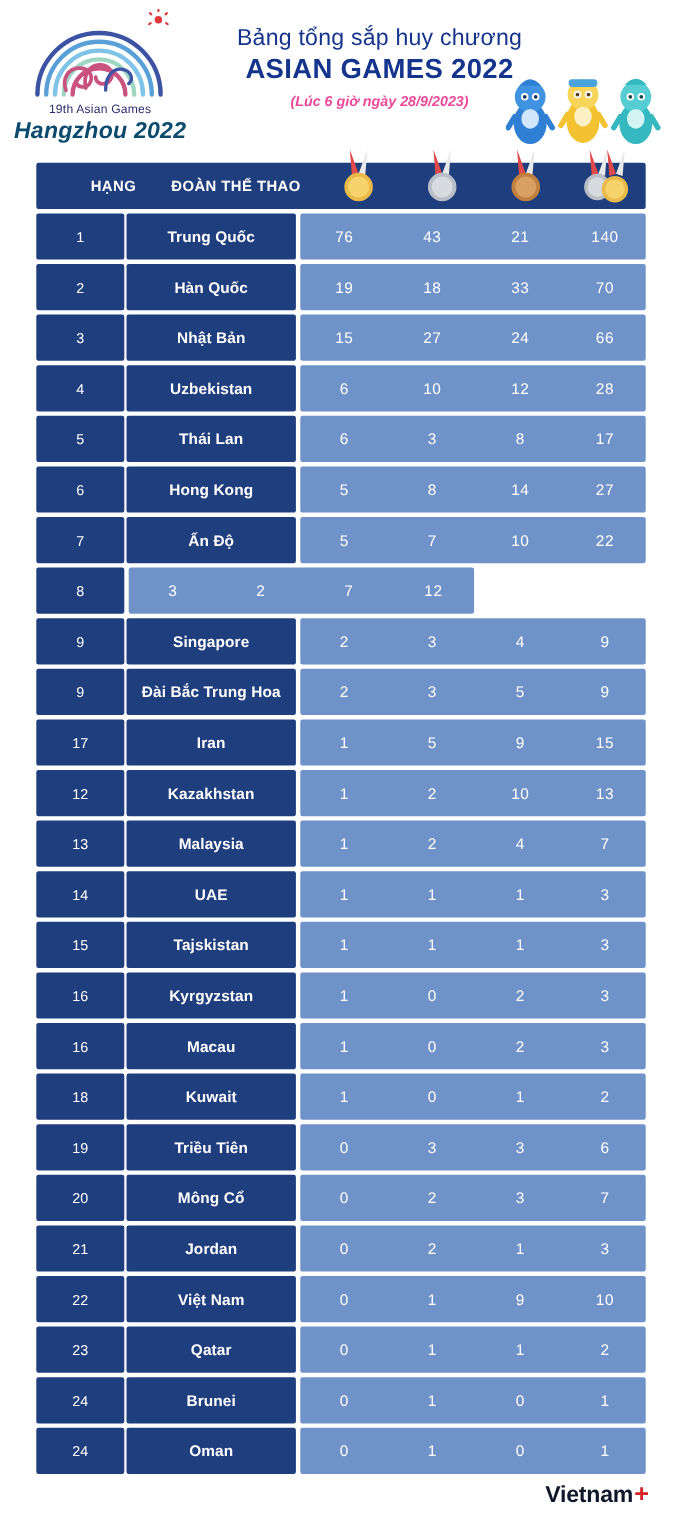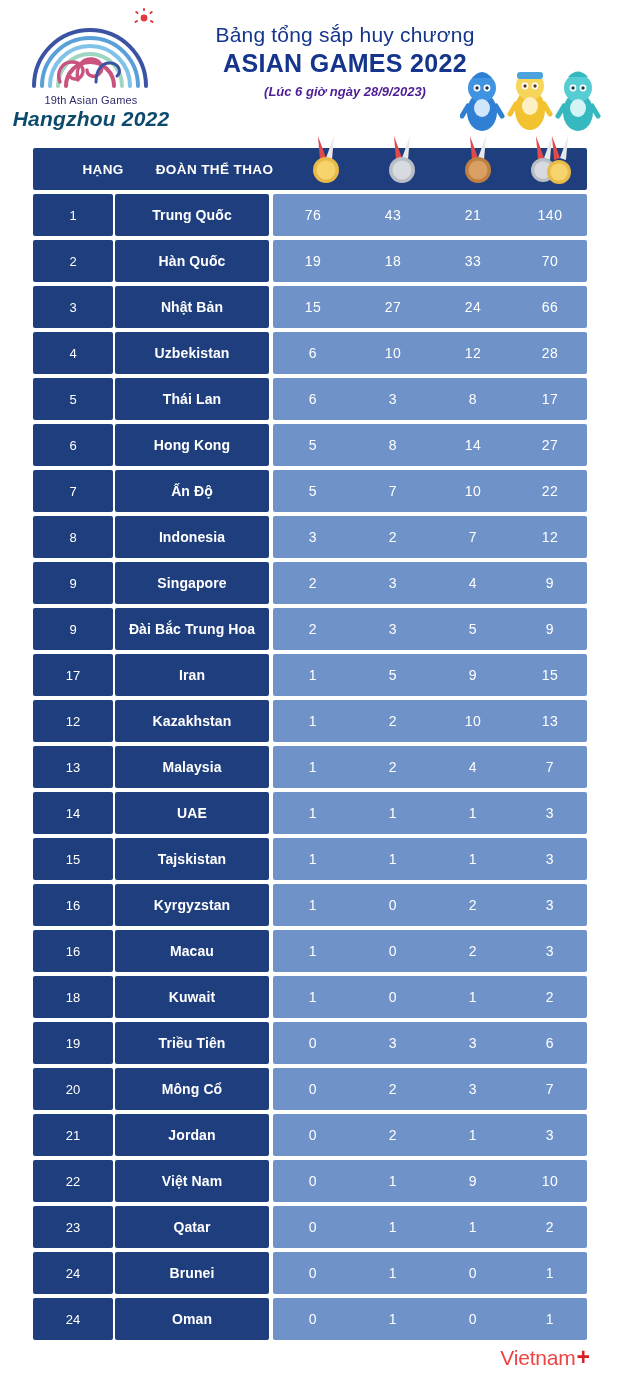--- a/index.html
+++ b/index.html
@@ -74,21 +74,21 @@
   .title-line2 {
     font-size: 25px;
     font-weight: bold;
     letter-spacing: .3px;
     line-height: 30px;
   }
   .title-sub {
     font-size: 13px;
     font-style: italic;
     font-weight: bold;
-    color: #4c1d95;
+    color: #ec4899;
     margin-top: 6px;
     line-height: 16px;
   }
   .mascots {
     position: absolute;
     right: 10px;
     top: 60px;
     width: 150px;
     height: 72px;
   }
@@ -182,22 +182,22 @@
   
   .footer {
     position: absolute;
     right: 30px;
     bottom: 18px;
     display: flex;
     align-items: baseline;
   }
   .brand {
     font-size: 21px;
-    font-weight: normal;
-    color: #ef4444;
+    font-weight: bold;
+    color: #0f172a;
     letter-spacing: -.2px;
   }
   .brand-plus {
     color: #d42027;
     font-size: 23px;
     font-weight: bold;
     margin-left: 1px;
   }
 </style>
 </head>
@@ -412,21 +412,20 @@
           <div class="cell cell-team">Ấn Độ</div>
           <div class="cell-nums">
             <div class="cell-num">5</div>
             <div class="cell-num">7</div>
             <div class="cell-num">10</div>
             <div class="cell-num total">22</div>
           </div>
         </div>
         <div class="row">
           <div class="cell cell-rank">8</div>
-          <div class="cell cell-team">Indonesia</div>
           <div class="cell-nums">
             <div class="cell-num">3</div>
             <div class="cell-num">2</div>
             <div class="cell-num">7</div>
             <div class="cell-num total">12</div>
           </div>
         </div>
         <div class="row">
           <div class="cell cell-rank">9</div>
           <div class="cell cell-team">Singapore</div>

